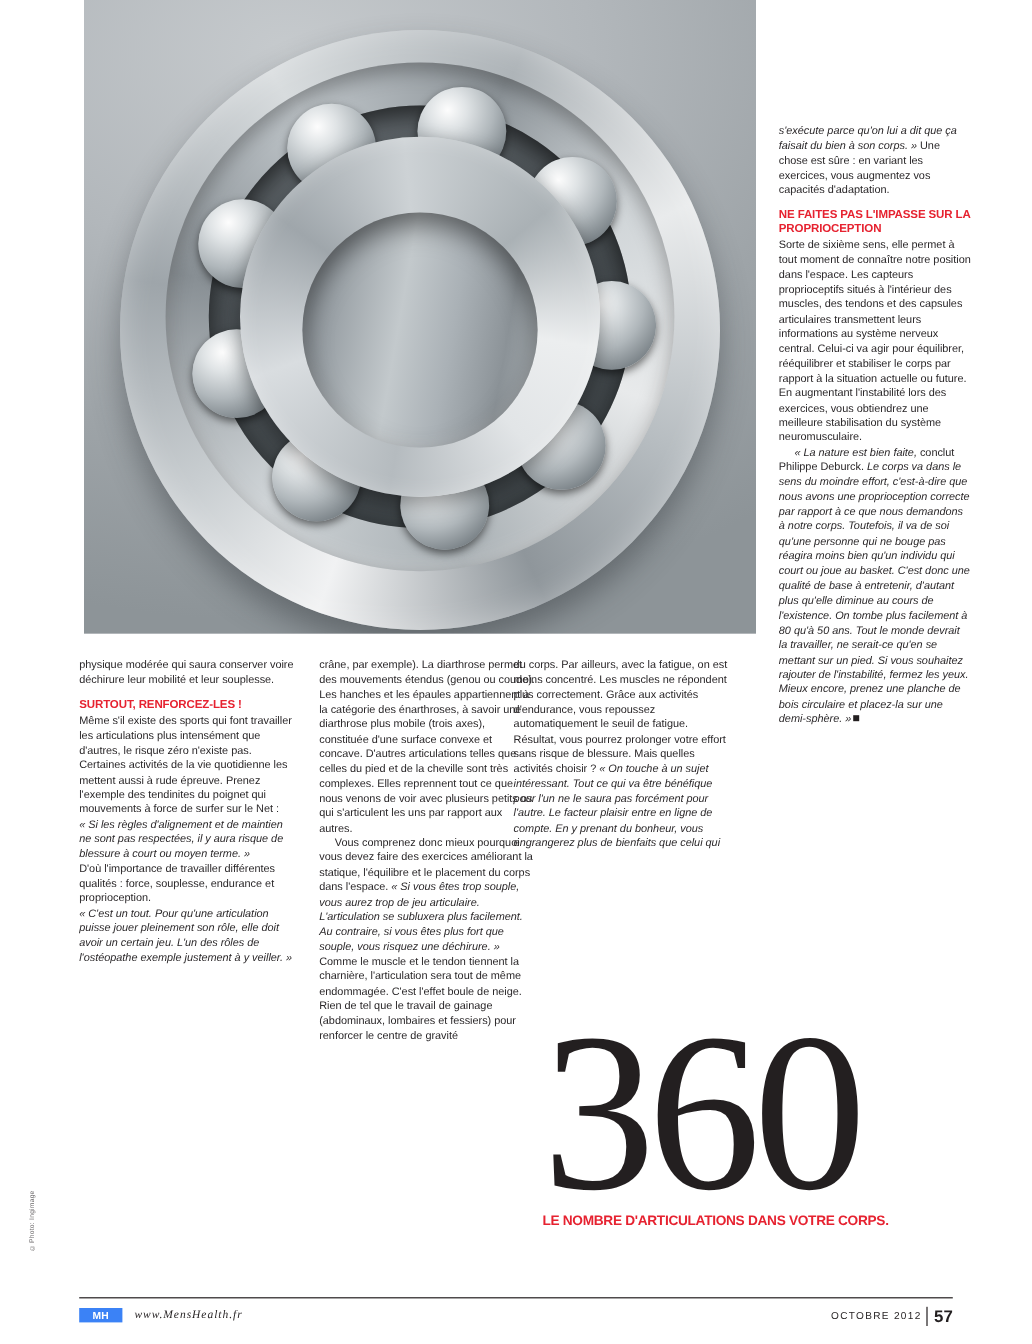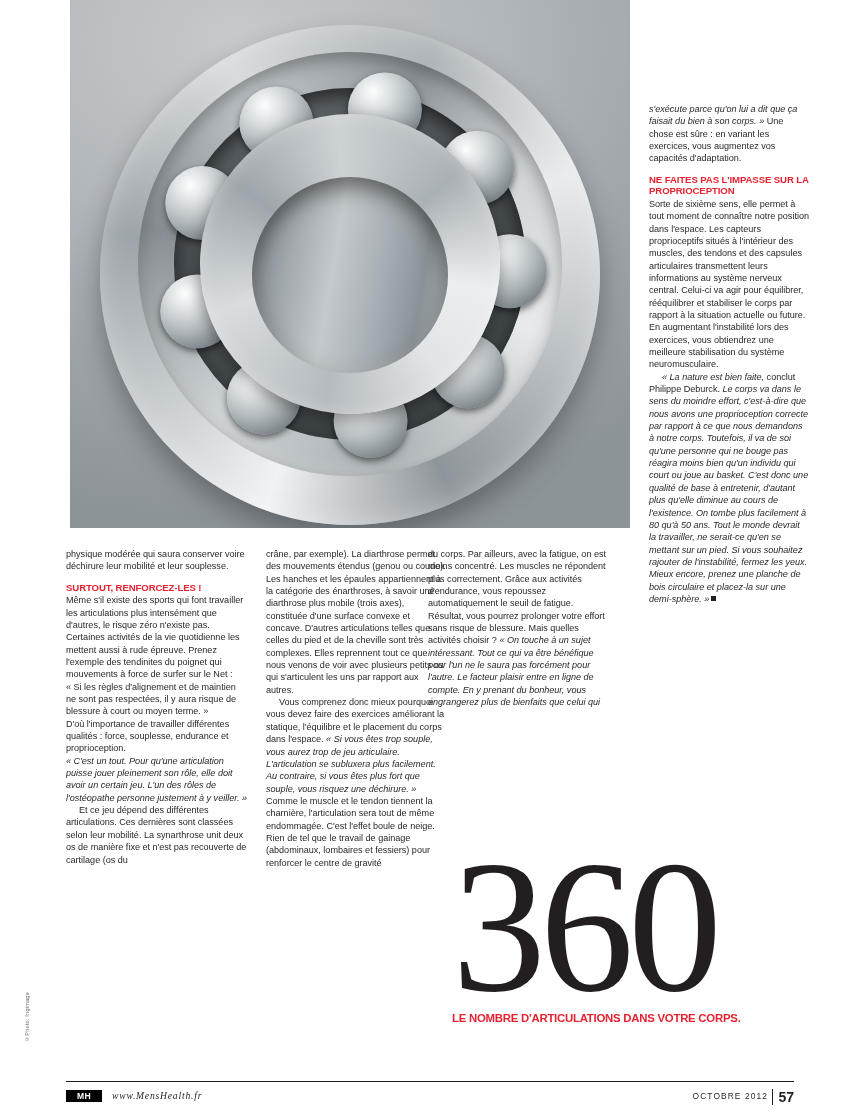--- a/index.html
+++ b/index.html
@@ -116,21 +116,21 @@
   }
 
   .endmark { display:inline-block; width:5px; height:5px; background:#231f20; vertical-align:1px; margin-left:2px; }
 
   
   .foot-rule {
     position:absolute; left:66px; top:1081px; width:728px; height:1.4px; background:#231f20;
   }
   .mh-logo {
     position:absolute; left:66px; top:1090px; width:36px; height:12px;
-    background:#000000; color:#fff; font-weight:bold; font-size:8.6px;
+    background:#3b82f6; color:#fff; font-weight:bold; font-size:8.6px;
     text-align:center; line-height:12px; letter-spacing:0.3px;
   }
   .site {
     position:absolute; left:112px; top:1090px;
     font-family:"Liberation Serif", serif; font-style:italic;
     font-size:9.6px; letter-spacing:0.8px; color:#231f20;
   }
   .issue {
     position:absolute; right:92px; top:1091px;
     font-size:8.4px; letter-spacing:1.1px; color:#231f20;
@@ -172,24 +172,23 @@
       </div>
     <div class="br-bore-lip"></div>
     <div class="br-inner"></div>
     <div class="br-bore"></div>
   </div>
 
   <div class="col" id="col1">
       <p><span>physique modérée qui saura conserver voire déchirure leur mobilité et leur souplesse.</span></p>
       <div class="redhead">SURTOUT, RENFORCEZ-LES !</div>
       <p><span>Même s'il existe des sports qui font travailler les articulations plus intensément que d'autres, le risque zéro n'existe pas. Certaines activités de la vie quotidienne les mettent aussi à rude épreuve. Prenez l'exemple des tendinites du poignet qui mouvements à force de surfer sur le Net : </span></p>
-      <p><span style=" margin-top: 23px;">« Si les règles d'alignement et de maintien ne sont pas respectées, il y aura risque de blessure à court ou moyen terme. »</span></p>
+      <p><span style="font-style: italic; margin-top: 23px;">« Si les règles d'alignement et de maintien ne sont pas respectées, il y aura risque de blessure à court ou moyen terme. »</span></p>
       <p><span> D'où l'importance de travailler différentes qualités : force, souplesse, endurance et proprioception. </span></p>
-      <p><span style="font-style: italic;">« C'est un tout. Pour qu'une articulation puisse jouer pleinement son rôle, elle doit avoir un certain jeu. L'un des rôles de l'ostéopathe personne justement à y veiller. »</span></p>
-      <p class="ind"><span>Et ce jeu dépend des différentes articulations. Ces dernières sont classées selon leur mobilité. La synarthrose unit deux os de manière fixe et n'est pas recouverte de cartilage (os du</span></p>
+      <p><span style="font-style: italic;">« C'est un tout. Pour qu'une articulation puisse jouer pleinement son rôle, elle doit avoir un certain jeu. L'un des rôles de l'ostéopathe exemple justement à y veiller. »</span></p>
     </div>
 
   <div class="col" id="col2">
       <p><span>crâne, par exemple). La diarthrose permet des mouvements étendus (genou ou coude). Les hanches et les épaules appartiennent à la catégorie des énarthroses, à savoir une diarthrose plus mobile (trois axes), constituée d'une surface convexe et concave. D'autres articulations telles que celles du pied et de la cheville sont très complexes. Elles reprennent tout ce que nous venons de voir avec plusieurs petits os qui s'articulent les uns par rapport aux autres.</span></p>
       <p class="ind"><span>Vous comprenez donc mieux pourquoi vous devez faire des exercices améliorant la statique, l'équilibre et le placement du corps dans l'espace. </span><span style="font-style: italic;">« Si vous êtes trop souple, vous aurez trop de jeu articulaire. L'articulation se subluxera plus facilement. Au contraire, si vous êtes plus fort que souple, vous risquez une déchirure. »</span><span> Comme le muscle et le tendon tiennent la charnière, l'articulation sera tout de même endommagée. C'est l'effet boule de neige. Rien de tel que le travail de gainage (abdominaux, lombaires et fessiers) pour renforcer le centre de gravité</span></p>
     </div>
 
   <div class="col" id="col3">
       <p><span>du corps. Par ailleurs, avec la fatigue, on est moins concentré. Les muscles ne répondent plus correctement. Grâce aux activités d'endurance, vous repoussez automatiquement le seuil de fatigue. Résultat, vous pourrez prolonger votre effort sans risque de blessure. Mais quelles activités choisir ? </span><span style="font-style: italic;">« On touche à un sujet intéressant. Tout ce qui va être bénéfique pour l'un ne le saura pas forcément pour l'autre. Le facteur plaisir entre en ligne de compte. En y prenant du bonheur, vous engrangerez plus de bienfaits que celui qui</span></p>
     </div>

